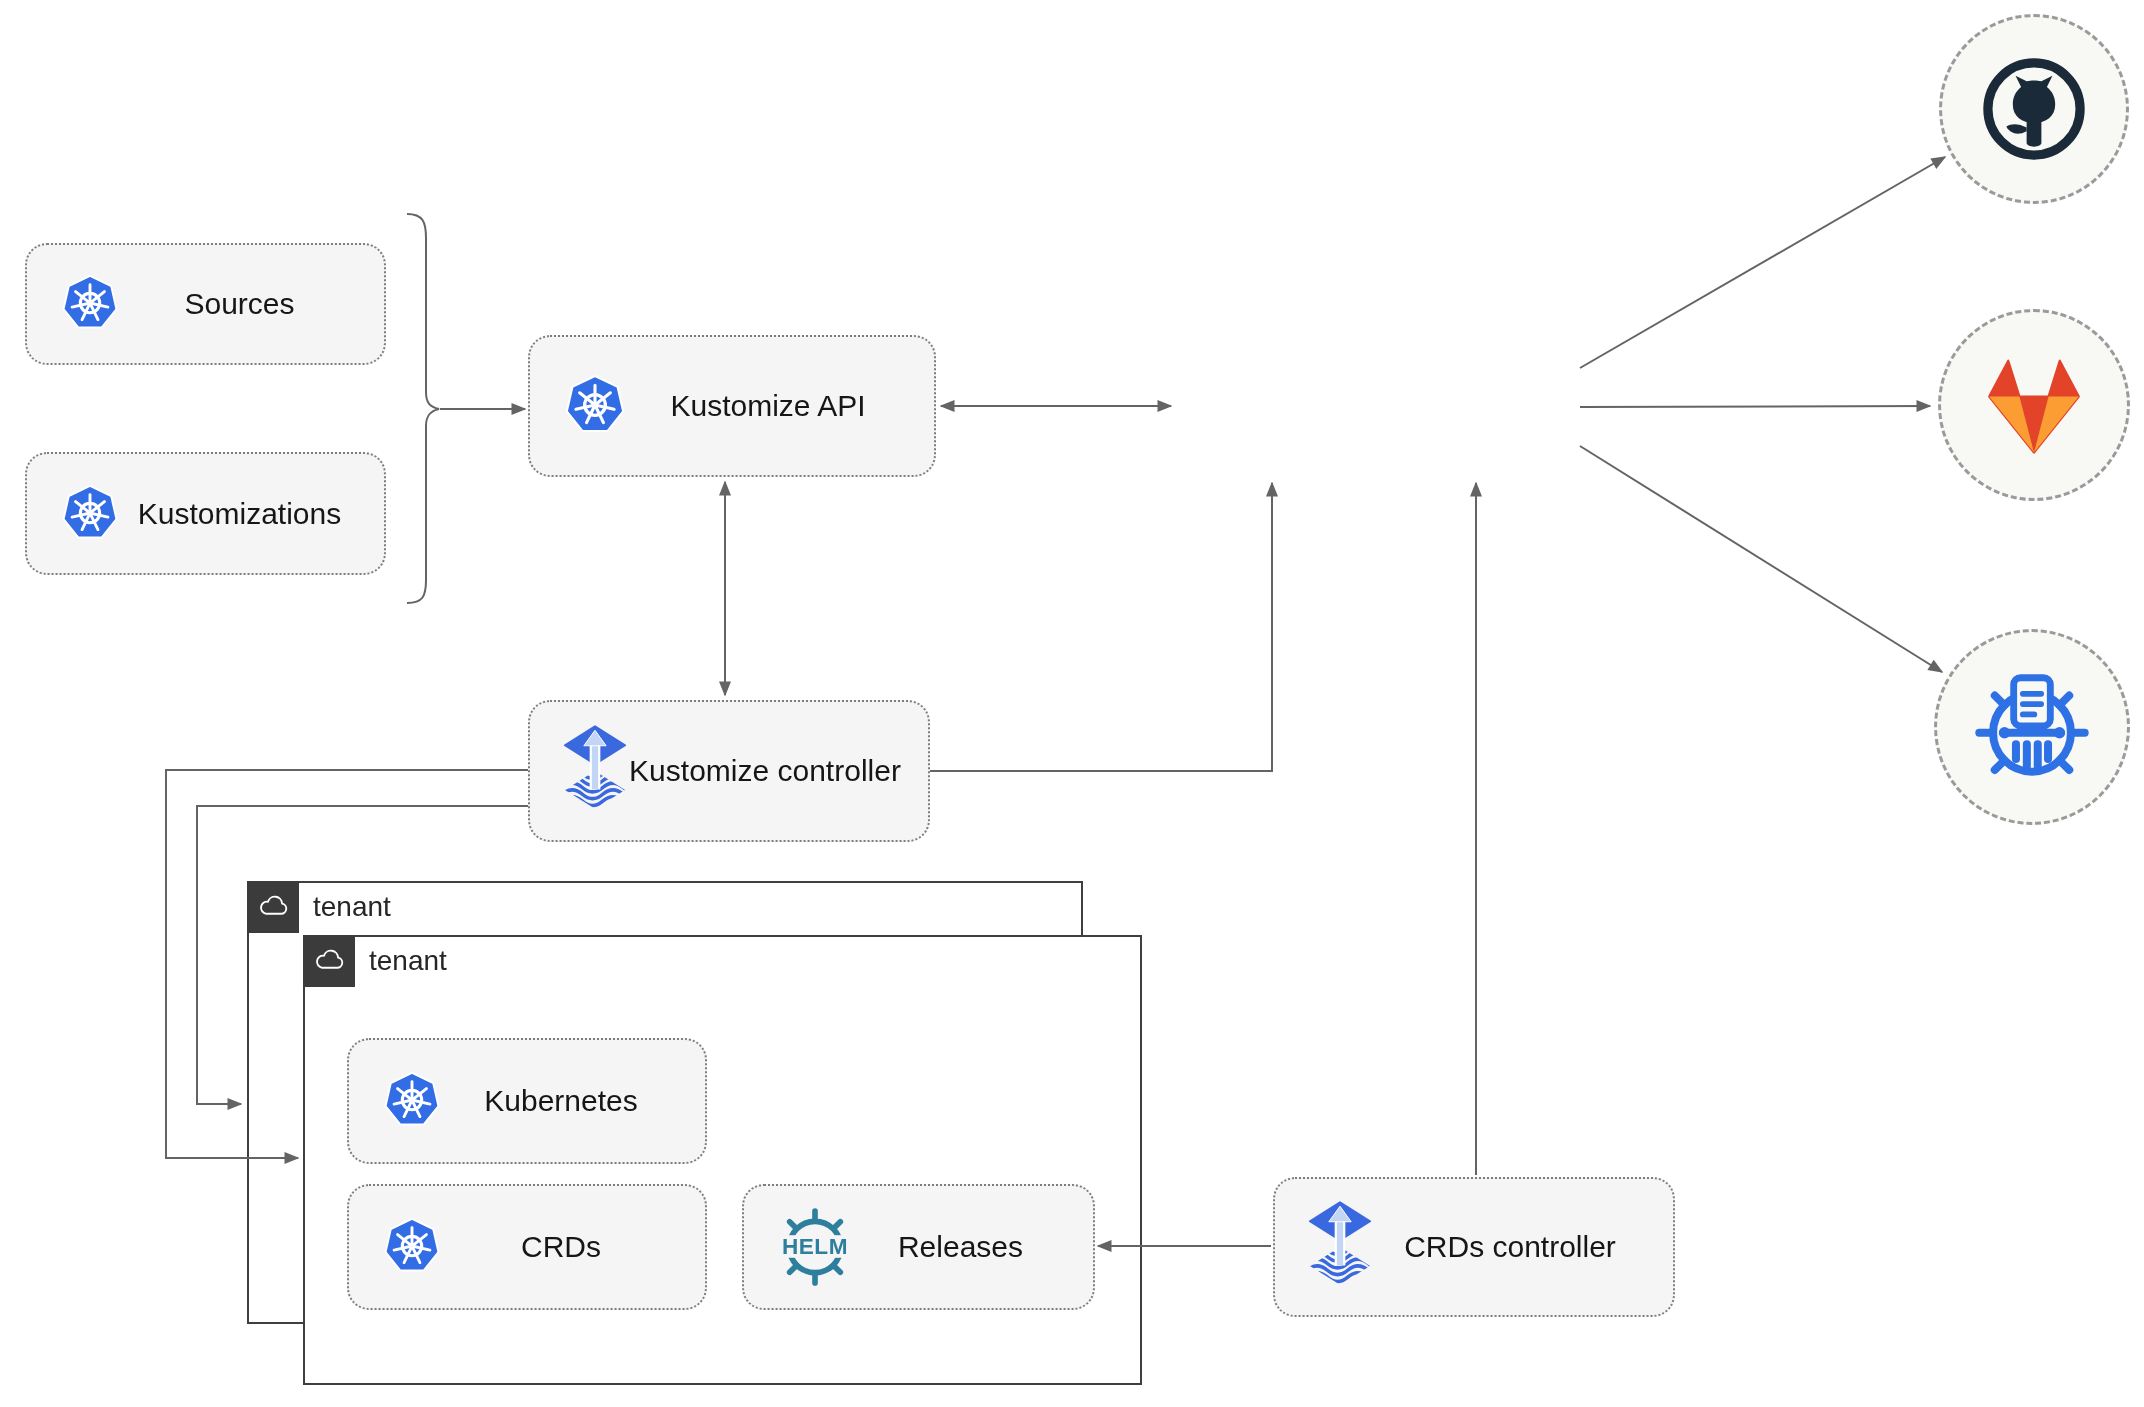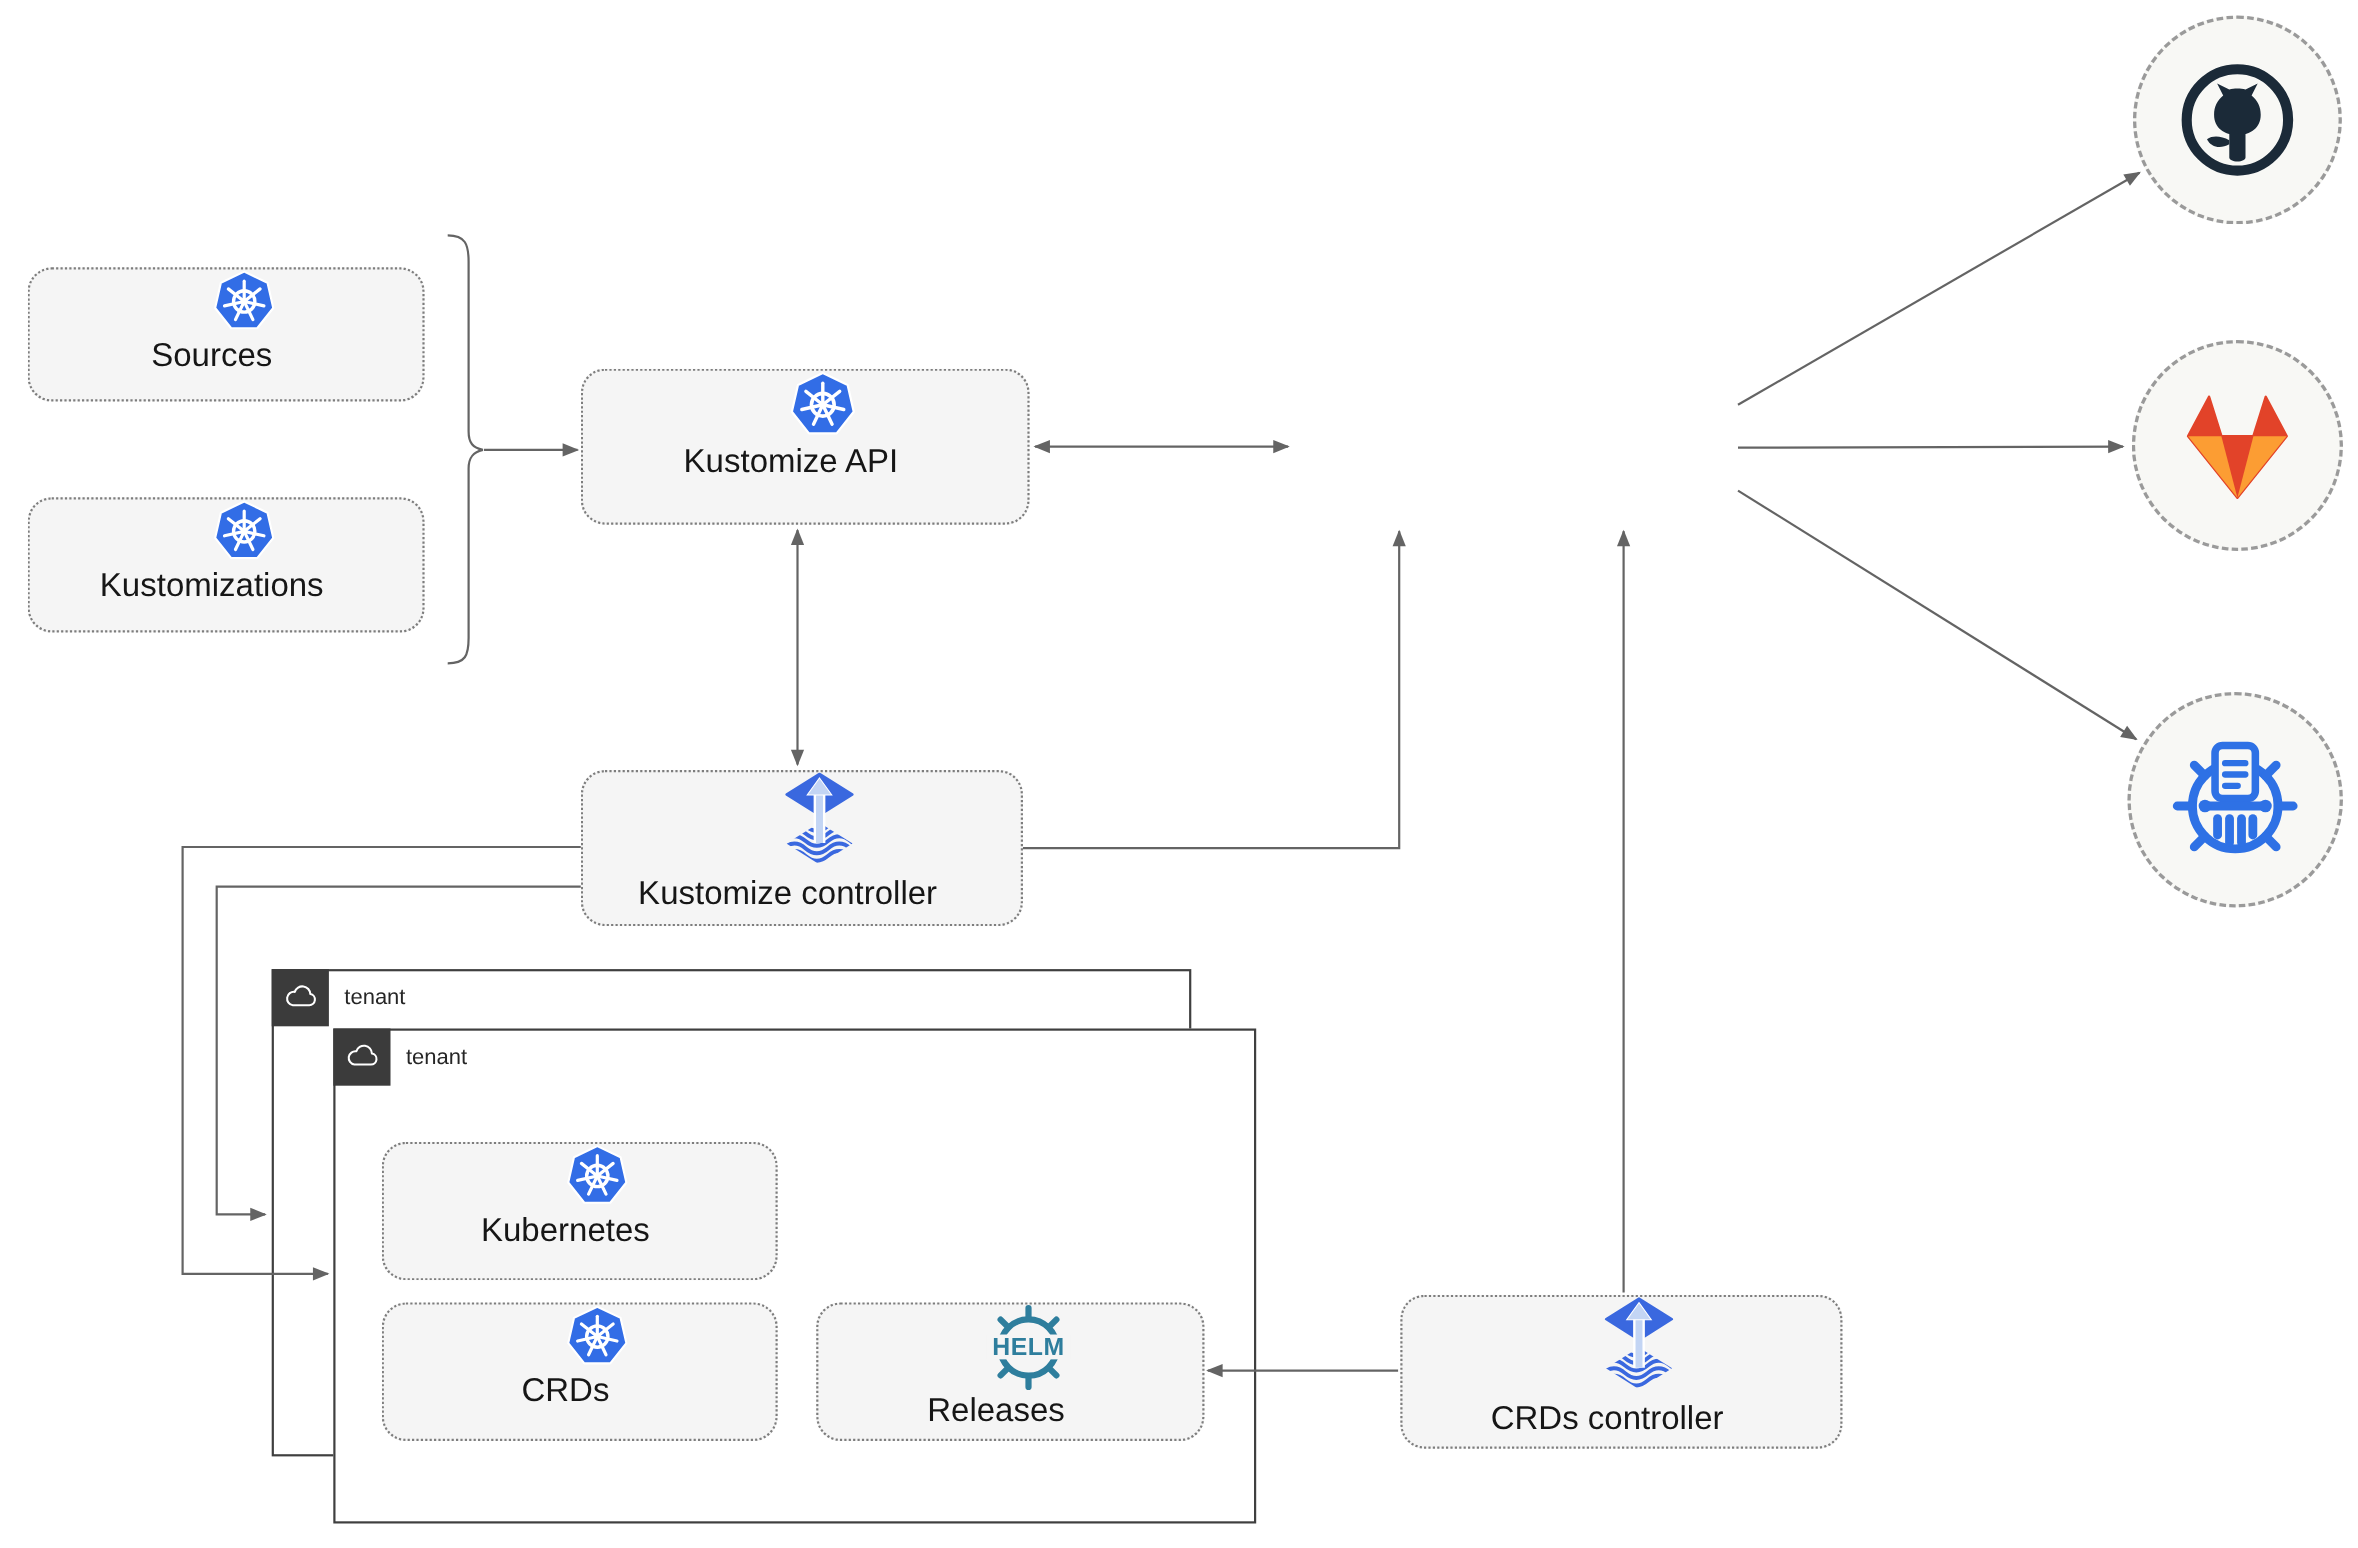--- a/index.html
+++ b/index.html
@@ -9,38 +9,38 @@
     --box-fill:#f5f5f5; --tenant-dark:#3b3b3b; --circle-bg:#f8f8f5;
   }
   html,body{margin:0;padding:0;background:#fff;}
   .canvas{
     position:relative; width:2144px; height:1407px; background:#fff;
     font-family:"Liberation Sans", sans-serif; overflow:hidden;
   }
   .node{
     position:absolute; background:var(--box-fill);
     border:2px dotted #7d7d7d; border-radius:22px;
-    display:flex; align-items:center; box-sizing:border-box;flex-direction:column;
+    display:flex; align-items:center; box-sizing:border-box;
   }
   .node .icon{ margin-left:32px; flex:0 0 auto; display:flex; align-items:center; }
   .node .lbl{
     flex:1; text-align:center; font-size:30px; color:#161616;
     line-height:1.25; padding-right:26px;
   }
   .tenant{
     position:absolute; background:#fff; border:2px solid #3f3f3f;
     box-sizing:border-box;
   }
   .badge{
     position:absolute; top:-2px; left:-2px; width:52px; height:52px;
     background:var(--tenant-dark); display:flex; align-items:center; justify-content:center;
   }
   .tenant-lbl{
     position:absolute; left:64px; top:-2px; height:52px;
-    display:flex; align-items:center; font-size:20px; color:#262626;
+    display:flex; align-items:center; font-size:28px; color:#262626;
   }
   .ext{
     position:absolute; border-radius:50%; border:3px dashed #9a9a9a;
     background:var(--circle-bg); display:flex; align-items:center; justify-content:center;
     box-sizing:border-box;
   }
   svg.overlay{
     position:absolute; left:0; top:0; width:2144px; height:1407px;
     z-index:20; pointer-events:none;
   }

